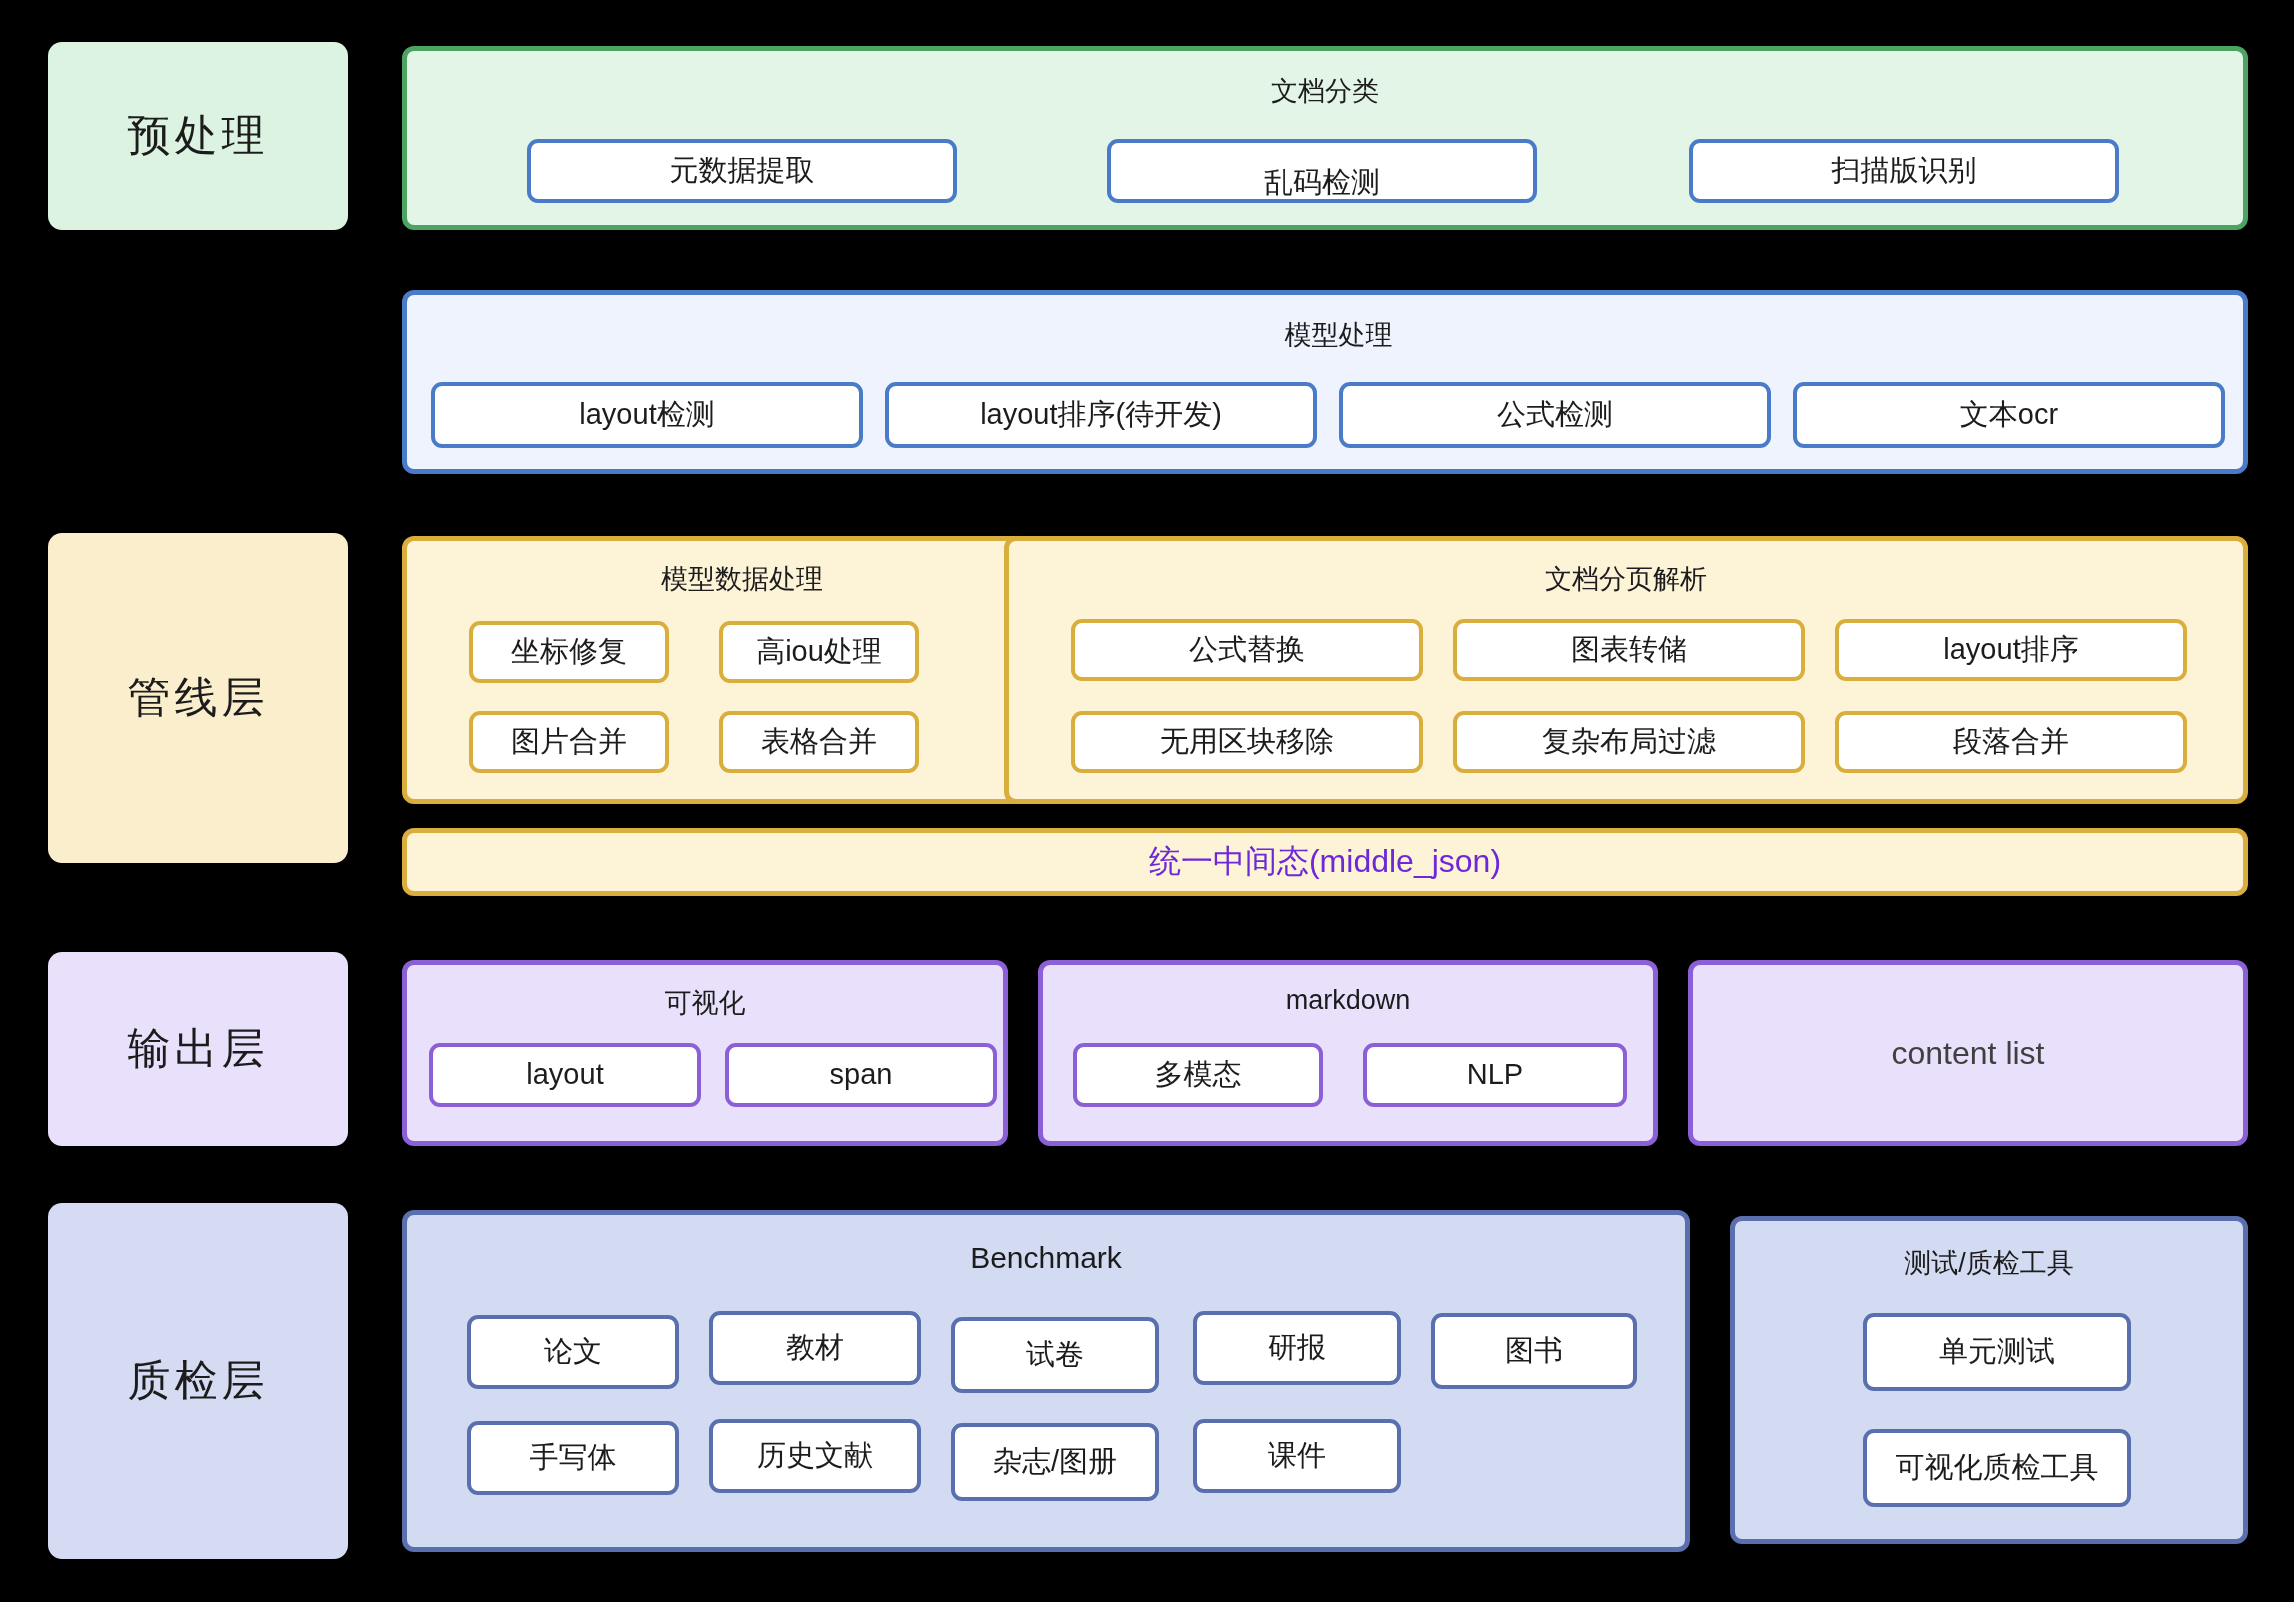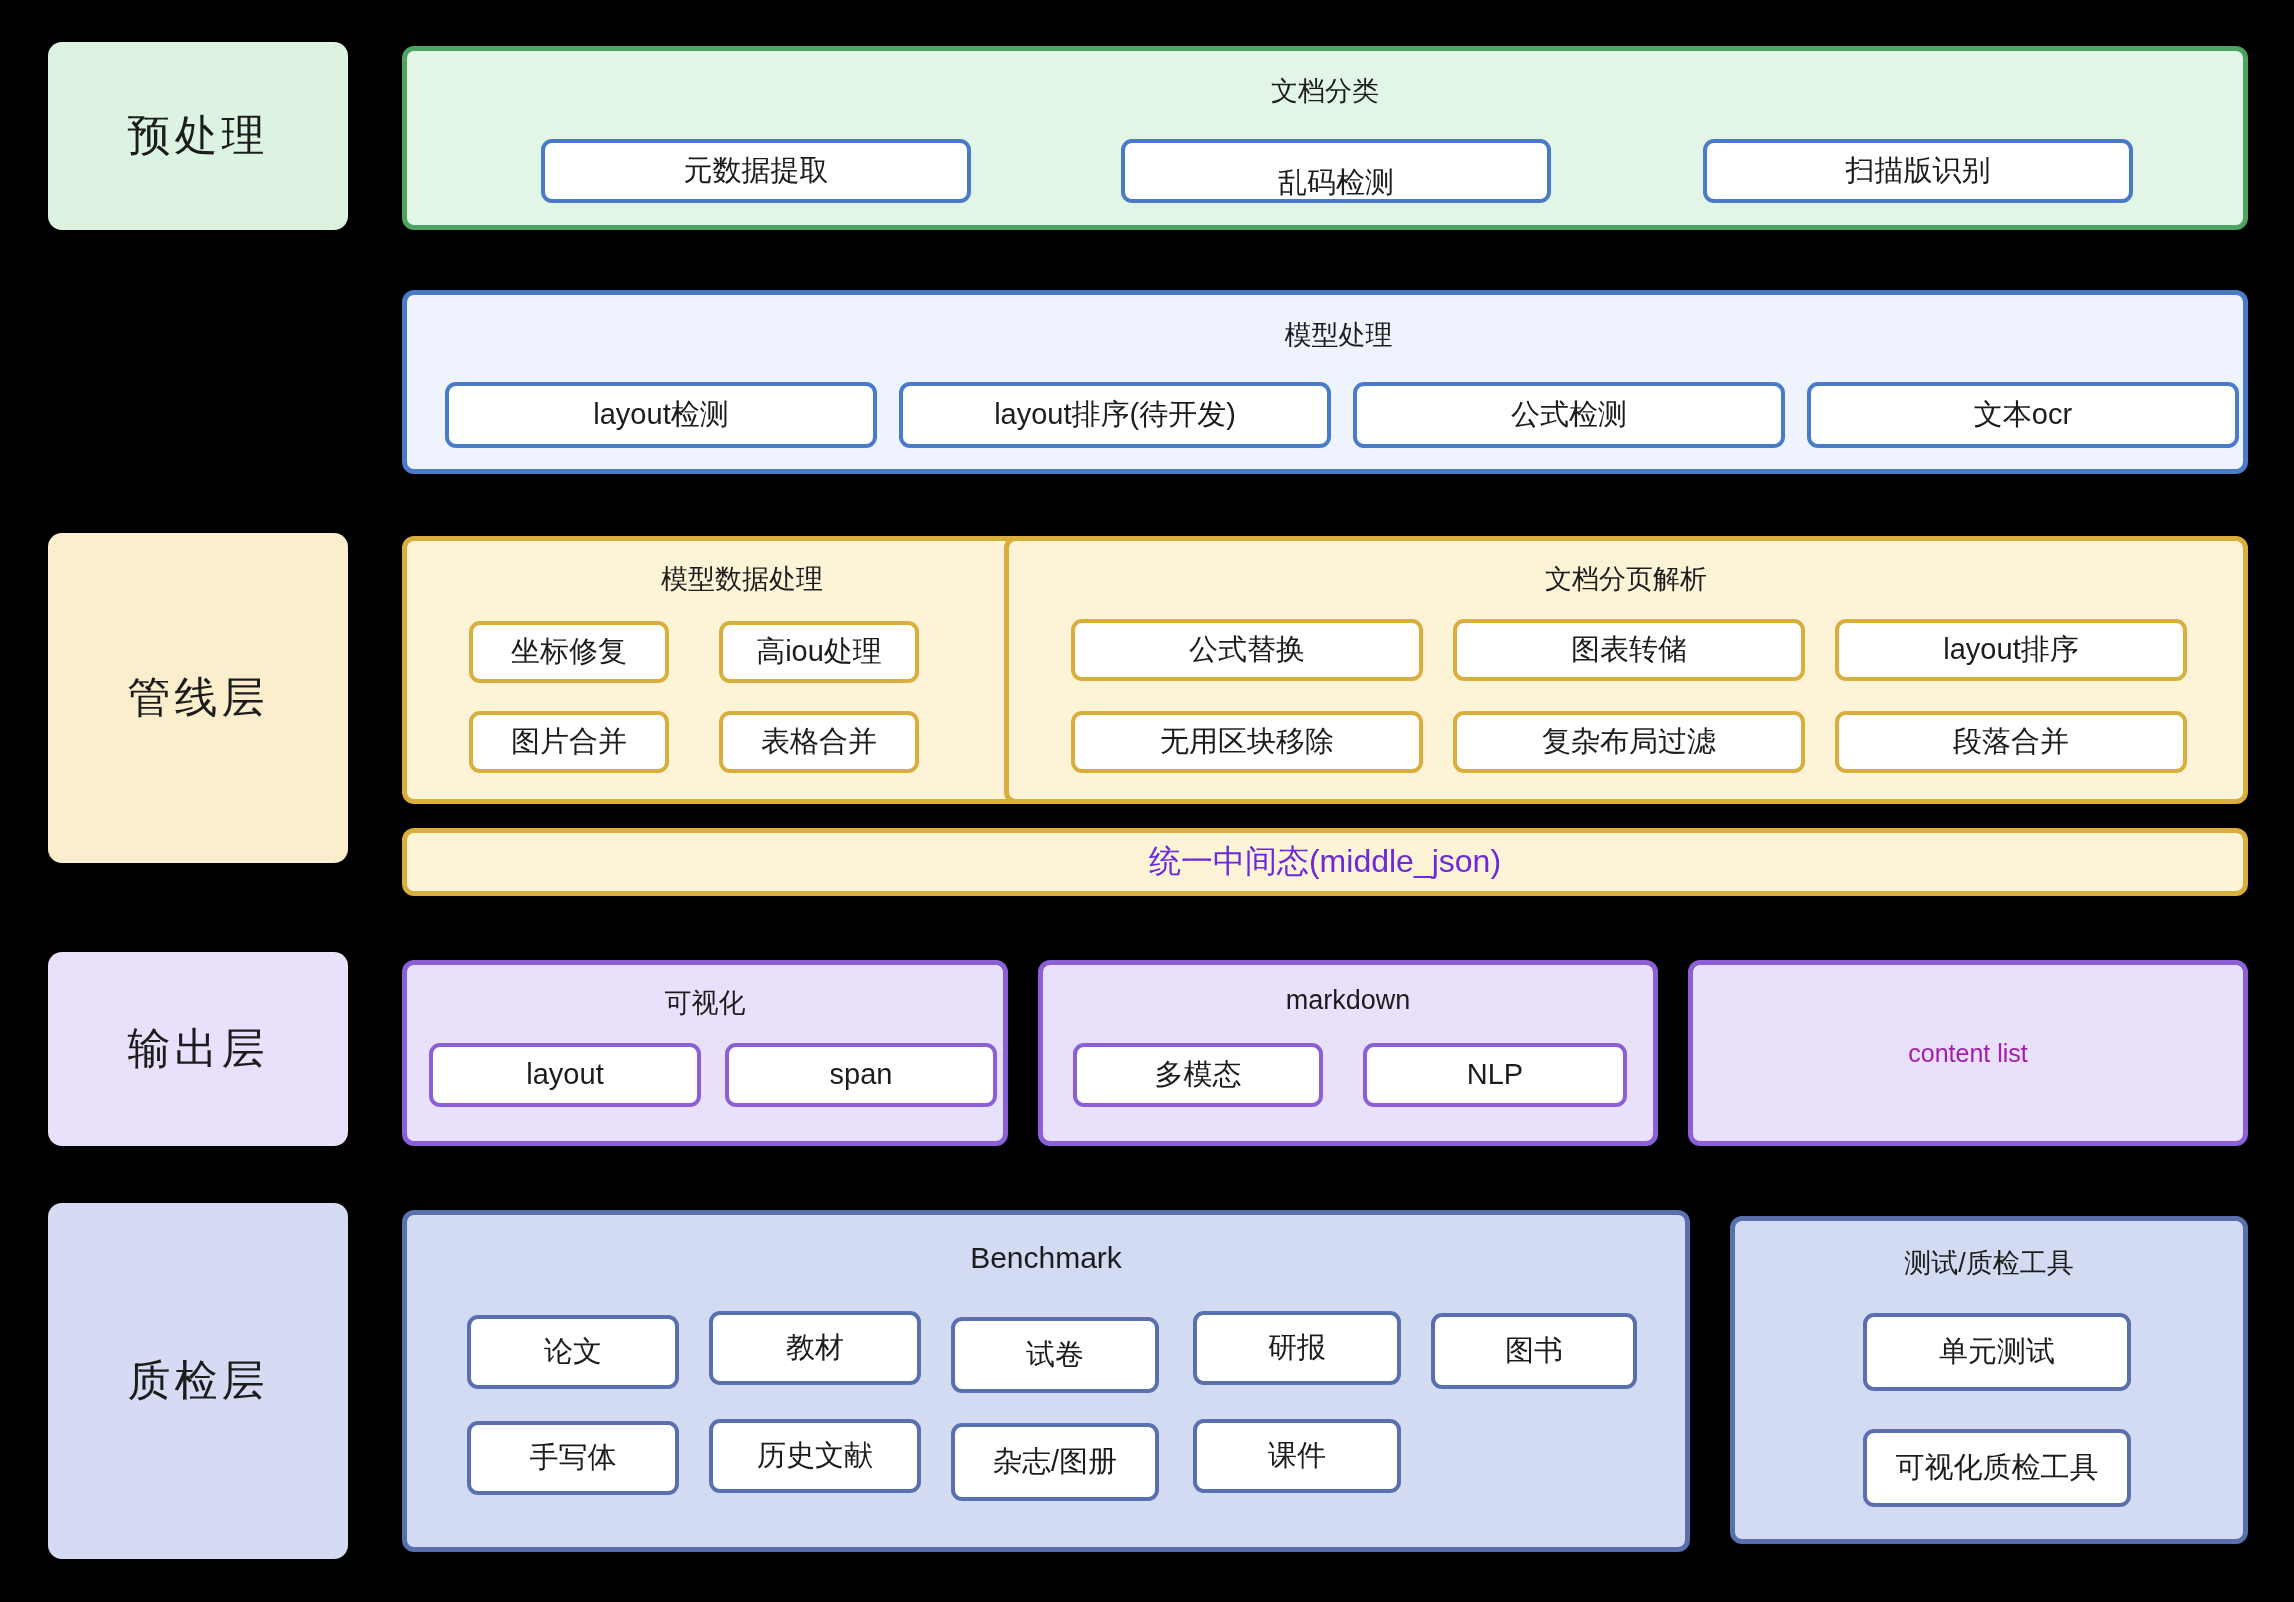--- a/index.html
+++ b/index.html
@@ -57,21 +57,21 @@
     background: #ffffff;
     border-radius: 11px;
     border-width: 4px;
     border-style: solid;
     display: flex; align-items: center; justify-content: center;
     color: #1c1c1c;
     font-size: 29px;
     text-align: center;
     line-height: 1.15;
   }
-  .cb-blue   { border-color: #4a7bc8; margin-left: 14px; }
+  .cb-blue   { border-color: #4a7bc8; }
   .cb-yellow { border-color: #d9ae3c; }
   .cb-purple { border-color: #8b5fd6; }
   .cb-qa     { border-color: #5a6fae; }
 
   
   .bar {
     position: absolute;
     border-radius: 12px;
     border-width: 5px; border-style: solid;
     display: flex; align-items: center; justify-content: center;
@@ -181,21 +181,21 @@
     <div class="group-title" style="top:20px;">markdown</div>
     <div class="chip cb-purple" style="left:30px; top:78px; width:250px; height:64px;">
       <span>多模态</span>
     </div>
     <div class="chip cb-purple" style="left:320px; top:78px; width:264px; height:64px;">
       <span>NLP</span>
     </div>
   </div>
 
   <div class="group th-purple" style="left:1688px; top:960px; width:560px; height:186px; display:flex; align-items:center; justify-content:center;">
-    <span style="font-size:25px; color:#a21caf;">content list</span>
+    <span style="font-size:32px; color:#404040;">content list</span>
   </div>
 
   <div class="group th-qa" style="left:402px; top:1210px; width:1288px; height:342px;">
     <div class="group-title" style="top:26px; font-size:30px;">Benchmark</div>
 
     <div class="chip cb-qa" style="left:60px; top:100px; width:212px; height:74px;">
       <span>论文</span>
     </div>
     <div class="chip cb-qa" style="left:302px; top:96px; width:212px; height:74px;">
       <span>教材</span>

